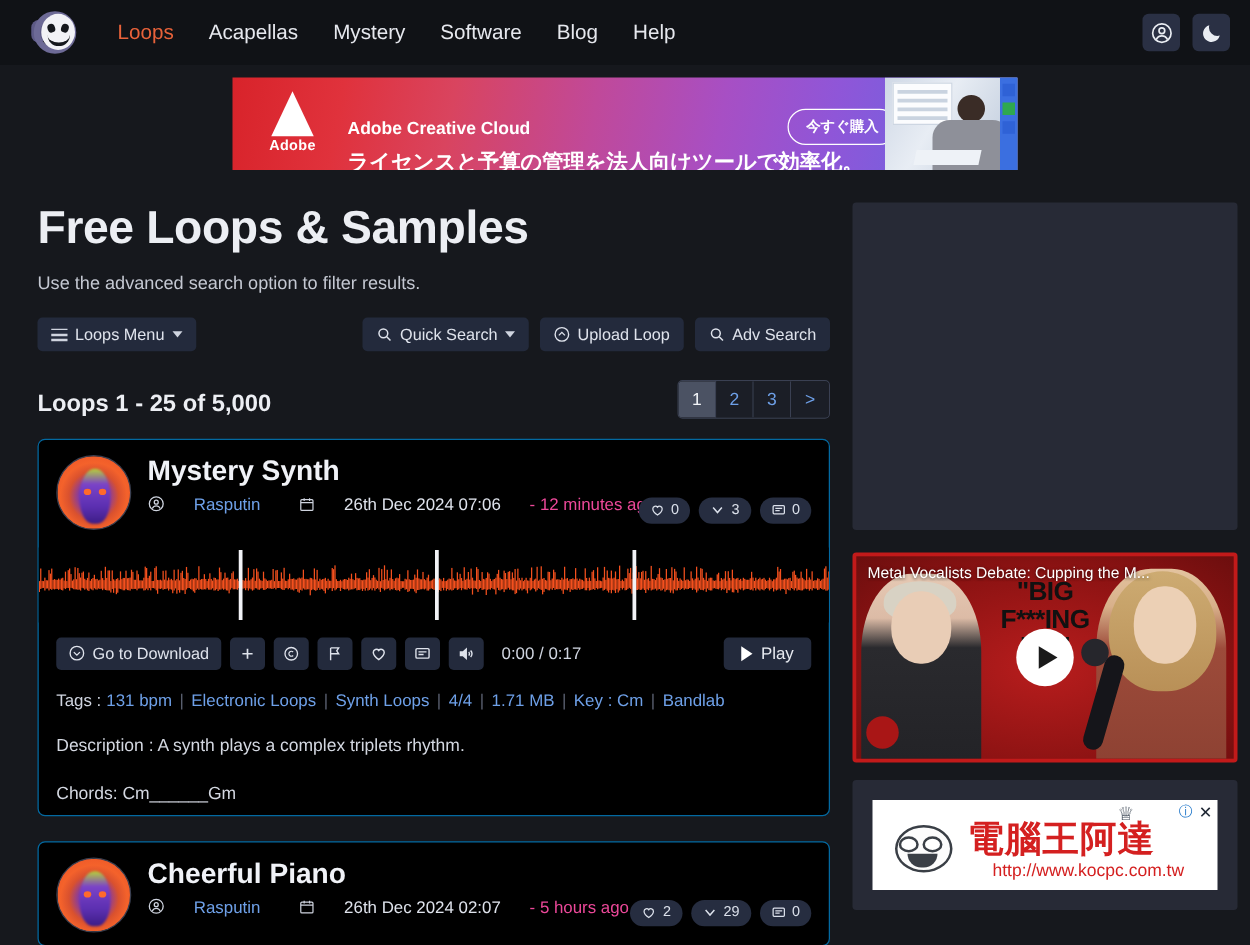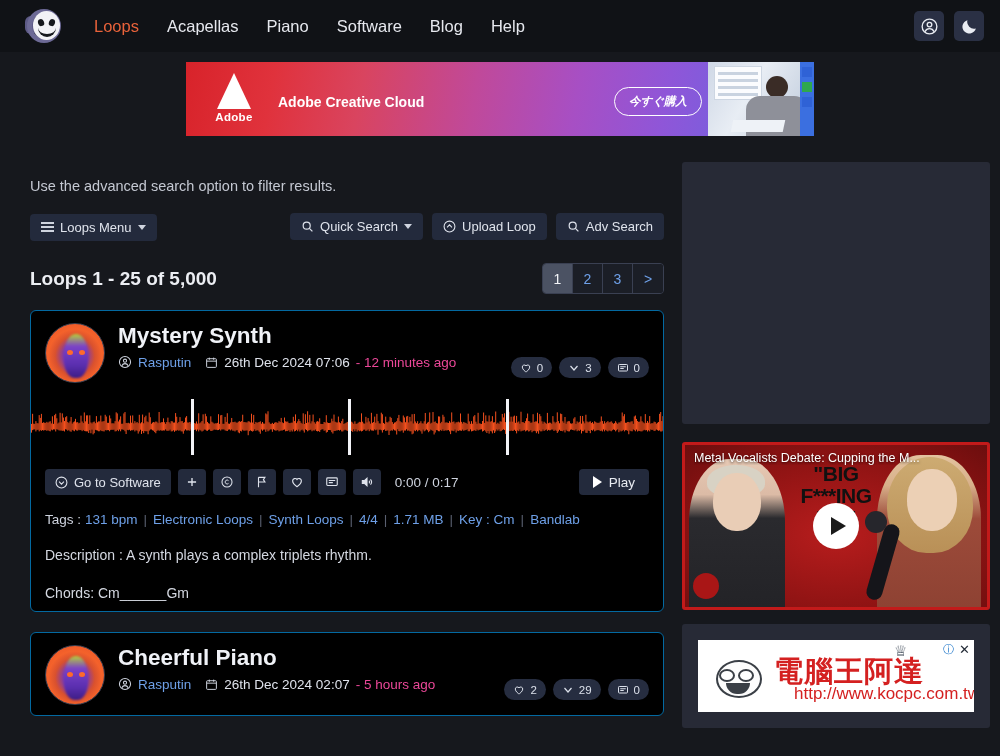--- a/index.html
+++ b/index.html
@@ -89,24 +89,24 @@
     width: 0; height: 0; margin: 0 auto;
     border-left: 17px solid transparent;
     border-right: 17px solid transparent;
     border-bottom: 36px solid #fff;
   }
   .banner-adobe .nm { font-size: 11.5px; font-weight: bold; margin-top: 2px; letter-spacing: .3px;}
   .banner-txt { position: absolute; left: 92px; top: 32px; color: #fff; }
   .banner-txt .t1 { font-size: 14px; font-weight: bold; }
   .banner-txt .t2 { font-size: 17px; font-weight: bold; margin-top: 8px; }
   .banner-cta {
-    position: absolute; right: 112px; top: 25px;
+    position: absolute; right: 96px; top: 25px;
     border: 1.5px solid #fff; border-radius: 20px;
     color: #fff; font-size: 11.5px; font-weight: bold;
-    padding: 6px 14px; cursor: pointer; font-style: italic;
+    padding: 6px 14px; cursor: pointer;
   }
   .banner-img {
     position: absolute; right: 0; top: 0; width: 106px; height: 74px;
     background: linear-gradient(120deg,#cfd8e6 0%, #e8edf4 40%, #b9c6d8 100%);
     overflow: hidden;
   }
   .banner-img .head { position:absolute; right:26px; top:14px; width:22px; height:22px; border-radius:50%; background:#3a2c26;}
   .banner-img .body { position:absolute; right:6px; top:34px; width:62px; height:40px; background:#8e9099; border-radius:14px 14px 0 0;}
   .banner-img .lap  { position:absolute; right:30px; bottom:4px; width:52px; height:12px; background:#eef2f7; transform:skewX(-12deg);}
   .banner-img .tiles{ position:absolute; left:6px; top:4px; width:48px; height:34px; background:#fbfcfe; border:1px solid #cdd6e2;}
@@ -143,21 +143,21 @@
   }
   .caret {
     width: 0; height: 0; border-left: 4px solid transparent;
     border-right: 4px solid transparent; border-top: 5px solid #cfd4df;
     display: inline-block;
   }
   .hamburger { display: inline-flex; flex-direction: column; gap: 2.5px; }
   .hamburger i { display: block; width: 13px; height: 1.7px; background: #cfd4df; }
   
   .results-row {
-    margin-top: 22px; display: flex; align-items: center;
+    margin-top: 22px; display: flex; align-items: flex-end;
     justify-content: space-between;
   }
   .results-count { font-size: 19px; font-weight: bold; color: #eceef3; }
   .pager { display: flex; border: 1px solid #3a4052; border-radius: 4px; overflow: hidden; }
   .pager div {
     width: 30px; height: 29px; display: flex; align-items: center;
     justify-content: center; font-size: 14px; color: #6ea0e8;
     border-right: 1px solid #3a4052; cursor: pointer;
     background: #1b1e26;
   }
@@ -177,21 +177,21 @@
   }
   .avatar .fc {
     position: absolute; left: 18px; top: 10px; width: 24px; height: 44px;
     border-radius: 48% 48% 42% 42%;
     background: linear-gradient(180deg,#b6d13a 0%, #7b43c8 28%, #5b2fb0 70%, #3d1d86 100%);
     filter: blur(1px);
   }
   .avatar .dot { position:absolute; width:6px; height:5px; border-radius:50%; background:#ff6a2b; top:26px; filter: blur(.5px);}
   .avatar .dot.l { left:21px; } .avatar .dot.r { left:33px; }
   .loop-title { font-size: 22.5px; font-weight: bold; color: #f0f2f7; line-height: 1.15; }
-  .loop-meta { display: flex; align-items: center; gap: 6px; margin-top: 6px; font-size: 13.5px; flex-wrap: wrap;}
+  .loop-meta { display: flex; align-items: center; gap: 23px; margin-top: 6px; font-size: 13.5px; flex-wrap: wrap;}
   .loop-meta .author { color: #6ea0e8; cursor: pointer; }
   .loop-meta .date { color: #dfe3ec; }
   .loop-meta .ago { color: #ec4899; }
   .stats { position: absolute; right: 14px; top: 34px; display: flex; gap: 7px; }
   .stat {
     background: #262d40; border-radius: 11px; height: 21px;
     display: inline-flex; align-items: center; gap: 5px;
     padding: 0 9px; font-size: 11.5px; color: #dbe0ea; cursor: pointer;
   }
   .waveform {
@@ -283,41 +283,41 @@
   .ad2-face .gl { position:absolute; top:13px; width:16px; height:13px; border:2.5px solid #3a3f46; border-radius:50%; background:#fff;}
   .ad2-face .gl.l { left:5px; } .ad2-face .gl.r { left:24px; }
   .ad2-face .mo { position:absolute; left:12px; top:27px; width:24px; height:11px; border-radius:0 0 14px 14px; background:#3a3f46;}
   .ad2-txt {
     position: absolute; left: 76px; top: 12px;
     font-size: 29px; font-weight: bold; color: #d42020;
     letter-spacing: 1px; white-space: nowrap;
   }
   .ad2-url {
     position: absolute; left: 96px; bottom: 8px;
-    font-size: 17px; color: #d42020; white-space: nowrap;
+    font-size: 14px; color: #d42020; white-space: nowrap;
   }
   .ad2-crown { position:absolute; left:196px; top:2px; font-size:15px; color:#3b4654;}
   .card2-clip { margin-top: 20px; }
 </style>
 </head>
 <body>
 
 <div class="navbar">
   <div class="logo">
     <div class="phone"></div>
     <div class="ring"></div>
     <div class="face"></div>
     <div class="eye l"></div>
     <div class="eye r"></div>
     <div class="mouth"></div>
   </div>
   <div class="nav-links">
     <div class="nav-link active">Loops</div>
     <div class="nav-link">Acapellas</div>
-    <div class="nav-link">Piano</div>
+    <div class="nav-link">Mystery</div>
     <div class="nav-link">Software</div>
     <div class="nav-link">Blog</div>
     <div class="nav-link">Help</div>
   </div>
   <div class="nav-right">
     <div class="nav-icon-btn">
       <svg width="19" height="19" viewBox="0 0 24 24" fill="none" stroke="#e9ecf2" stroke-width="1.7">
         <circle cx="12" cy="12" r="9.3"></circle>
           <circle cx="12" cy="9.6" r="2.9"></circle>
         <path d="M6.2 18.6c1.2-2.6 3.3-3.9 5.8-3.9s4.6 1.3 5.8 3.9"></path>
@@ -334,20 +334,21 @@
 <div class="page">
 
   <div class="banner-wrap">
     <div class="banner">
       <div class="banner-adobe">
         <div class="tri"></div>
         <div class="nm">Adobe</div>
       </div>
       <div class="banner-txt">
         <div class="t1">Adobe Creative Cloud</div>
+        <div class="t2">ライセンスと予算の管理を法人向けツールで効率化。</div>
       </div>
       <div class="banner-cta">今すぐ購入</div>
       <div class="banner-img">
         <div class="tiles">
           <div class="row" style="top:5px"></div>
             <div class="row" style="top:12px"></div>
           <div class="row" style="top:19px"></div>
             <div class="row" style="top:26px"></div>
         </div>
         <div class="head"></div>
@@ -358,20 +359,21 @@
         <div class="sq"></div>
         <div class="sq g"></div>
         <div class="sq"></div>
       </div>
     </div>
   </div>
 
   <div class="content">
 
     <div class="main-col">
+      <h1 class="page-title">Free Loops &amp; Samples</h1>
       <div class="subtitle">Use the advanced search option to filter results.</div>
 
       <div class="toolbar">
         <button class="btn">
           <span class="hamburger">
               <i></i>
               <i></i>
               <i></i>
             </span>
           <span>Loops Menu</span>
@@ -1046,21 +1048,21 @@
           <div class="wave-marker" style="left:317px"></div>
           <div class="wave-marker" style="left:475px"></div>
         </div>
 
         <div class="controls">
           <button class="ctrl-btn wide">
             <svg width="13" height="13" viewBox="0 0 24 24" fill="none" stroke="#dfe3ec" stroke-width="2">
               <circle cx="12" cy="12" r="10"></circle>
                 <path d="M7.5 10.5L12 15l4.5-4.5"></path>
             </svg>
-            <span>Go to Software</span>
+            <span>Go to Download</span>
           </button>
           <button class="ctrl-btn">
             <svg width="14" height="14" viewBox="0 0 24 24" stroke="#dfe3ec" stroke-width="2.3">
                 <path d="M12 5v14M5 12h14"></path>
               </svg>
           </button>
           <button class="ctrl-btn">
             <svg width="14" height="14" viewBox="0 0 24 24" fill="none" stroke="#dfe3ec" stroke-width="1.8">
               <circle cx="12" cy="12" r="8.6"></circle>
               <path d="M14.6 9.6a3.4 3.4 0 1 0 0 4.8" stroke-width="1.6"></path>

